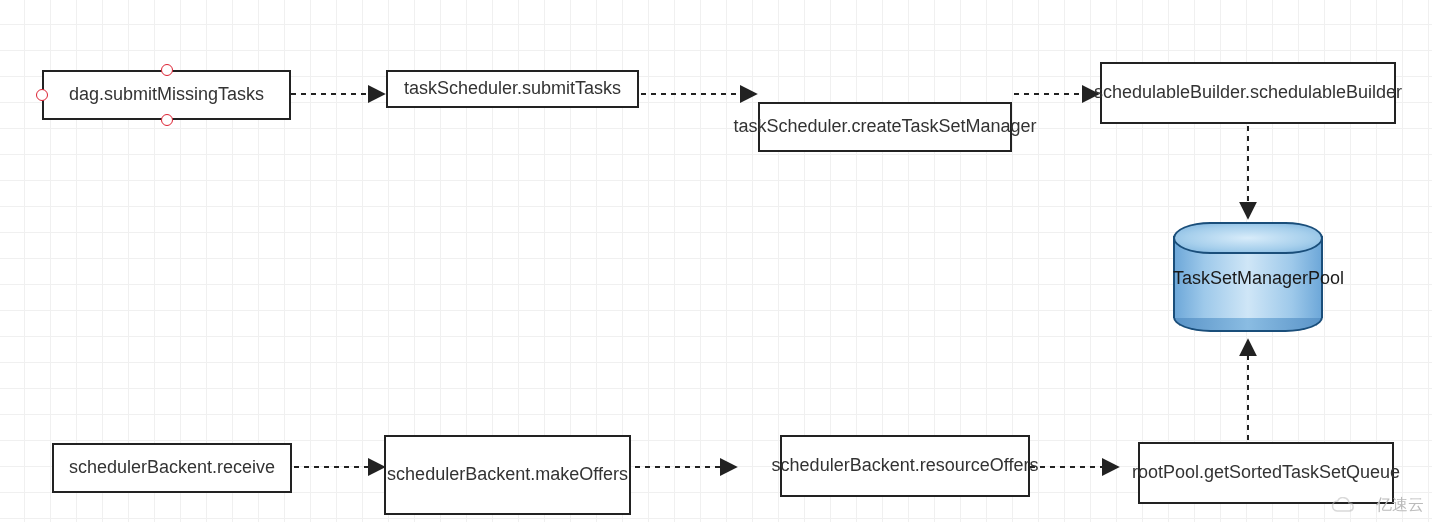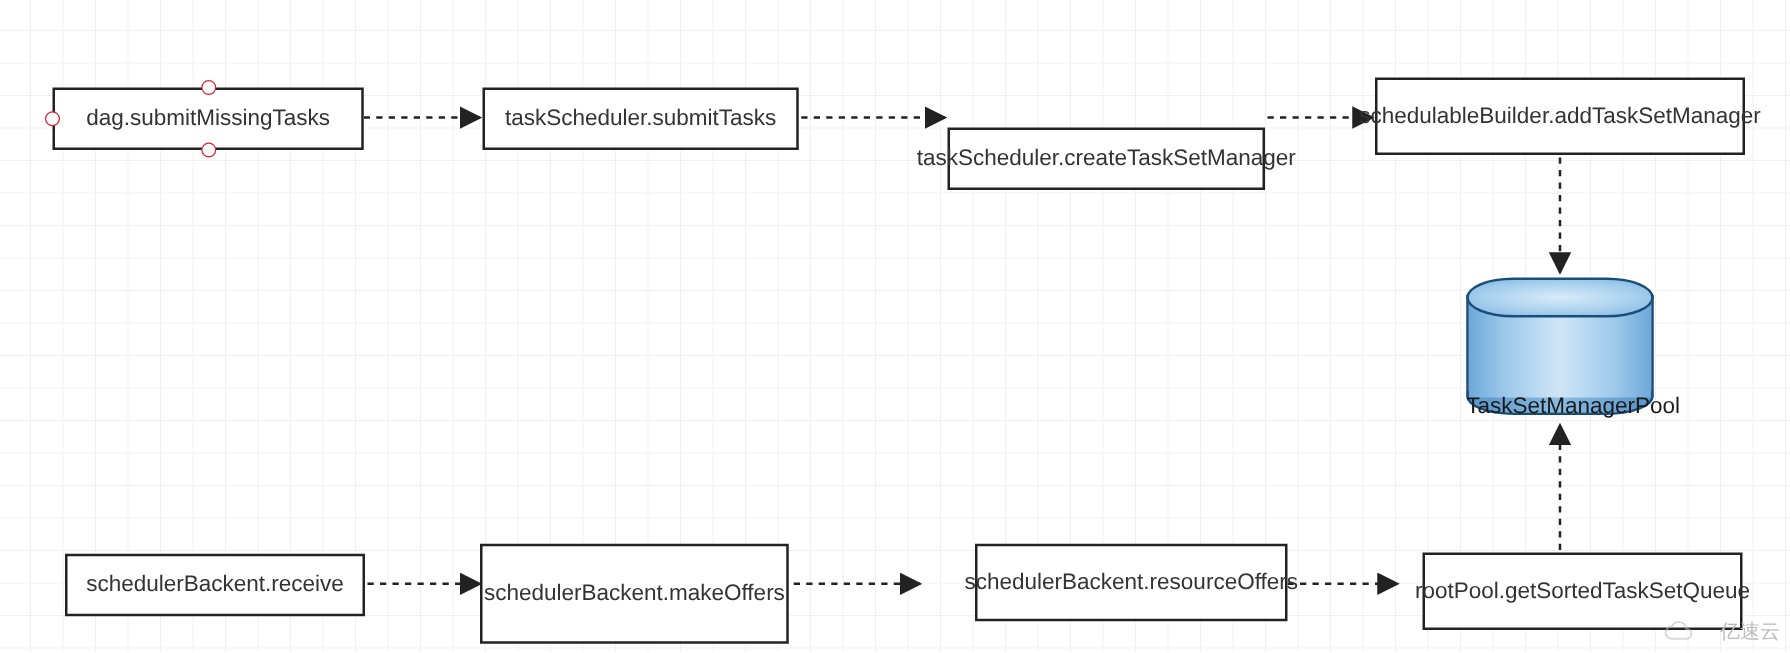--- a/index.html
+++ b/index.html
@@ -69,21 +69,20 @@
   }
   .cylinder .label {
     position: absolute;
     left: 0; right: 0;
     top: 50%;
     transform: translateY(-40%);
     text-align: center;
     font-size: 18px;
     color: #1a1a1a;
     line-height: 1.2;
-    margin-top: 46px;
   }
   .handle {
     position: absolute;
     width: 10px;
     height: 10px;
     border: 1.5px solid #d23;
     background: #fff;
     border-radius: 50%;
     transform: translate(-50%, -50%);
   }
@@ -133,30 +132,30 @@
 </svg>
 
 <div class="node" style="left:42px;  top:70px;  width:249px; height:50px;">
   <span>dag.submitMissingTasks</span>
 </div>
 
 <div class="handle" style="left:42px;  top:95px;"></div>
 <div class="handle" style="left:167px; top:70px;"></div>
 <div class="handle" style="left:167px; top:120px;"></div>
 
-<div class="node" style="left:386px; top:70px;  width:253px; height:50px;">
+<div class="node" style="left:386px; top:70px;  width:253px; height:38px;">
   <span>taskScheduler.submitTasks</span>
 </div>
 
 <div class="node" style="left:758px; top:70px;  width:254px; height:50px;margin-top:32px;">
   <span>taskScheduler.createTaskSetManager</span>
 </div>
 
 <div class="node" style="left:1100px; top:62px; width:296px; height:62px;">
-  <span>schedulableBuilder.addTaskSetManager</span>
+  <span>schedulableBuilder.schedulableBuilder</span>
 </div>
 
 <div class="cylinder" style="left:1173px; top:222px;">
   <div class="bottom"></div>
   <div class="body"></div>
   <div class="top"></div>
   <div class="label">TaskSetManagerPool</div>
 </div>
 
 <div class="node" style="left:52px;  top:443px; width:240px; height:50px;">

